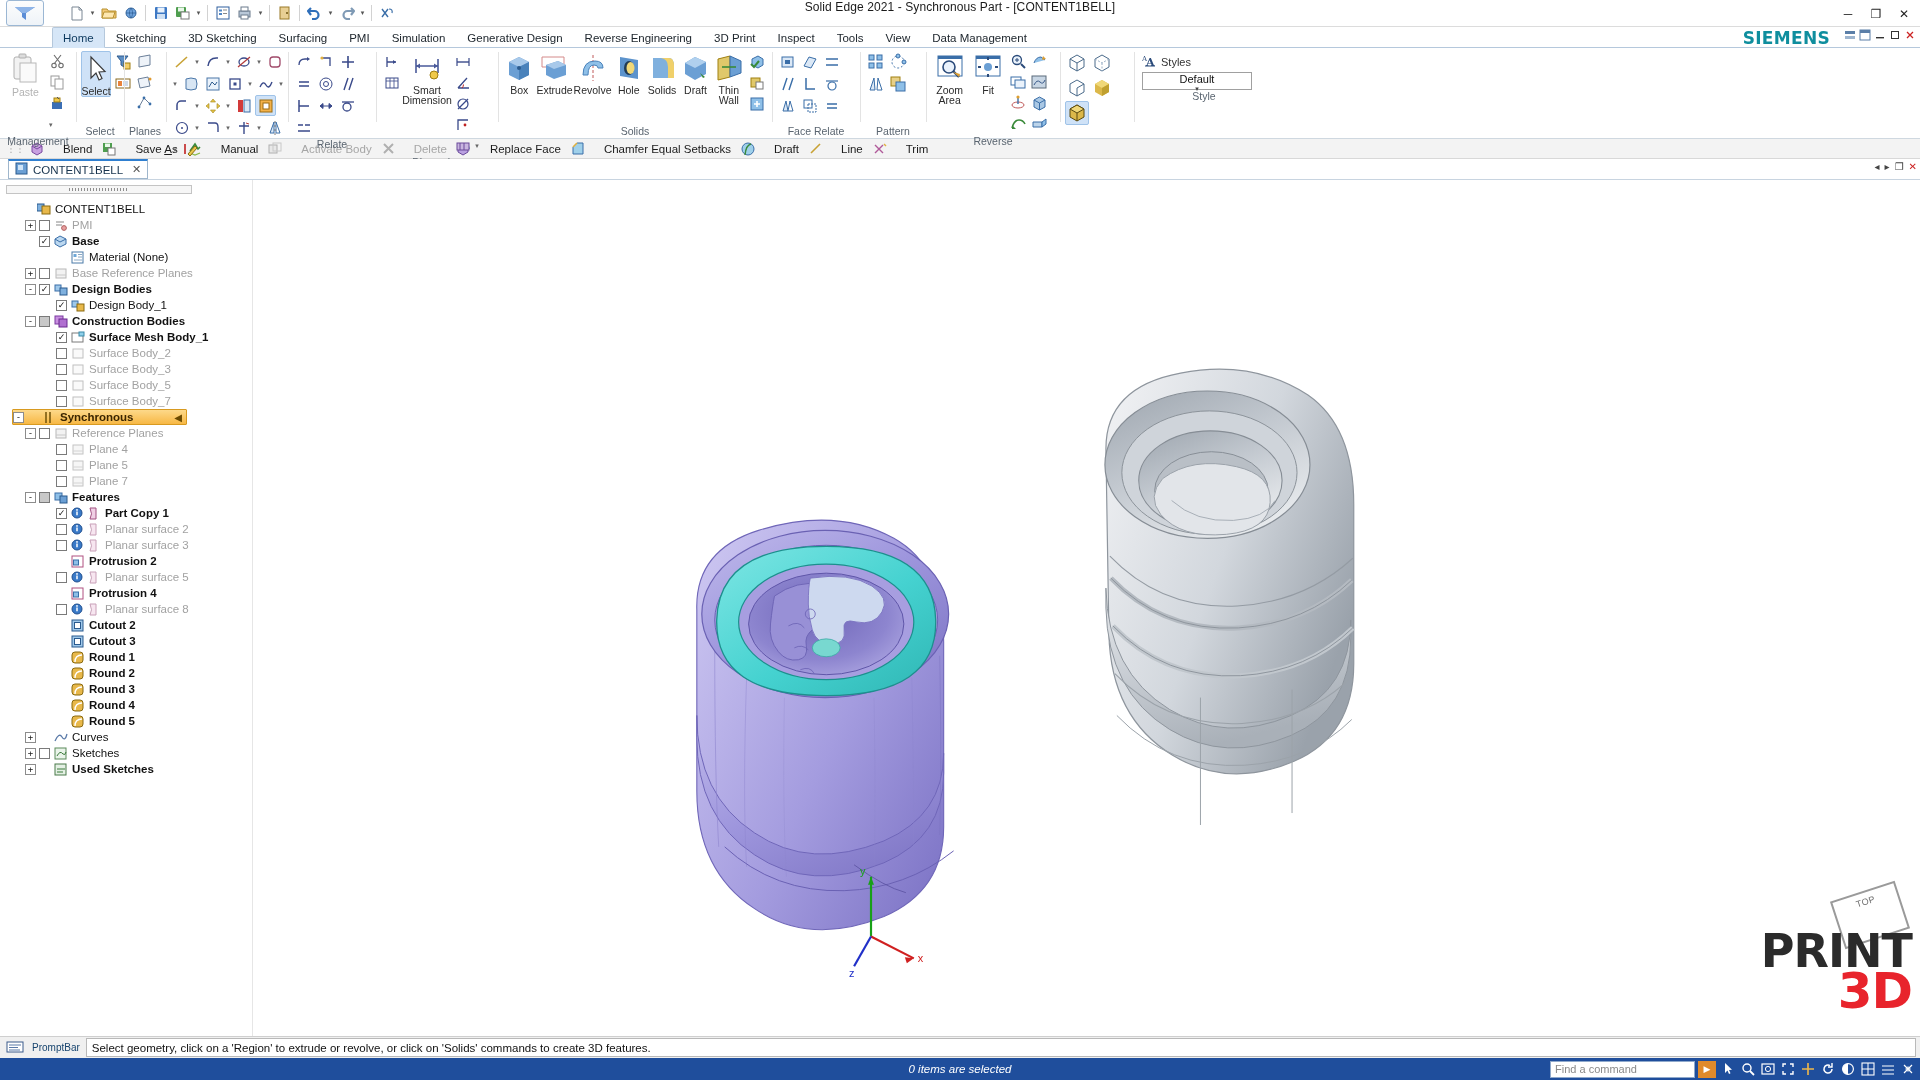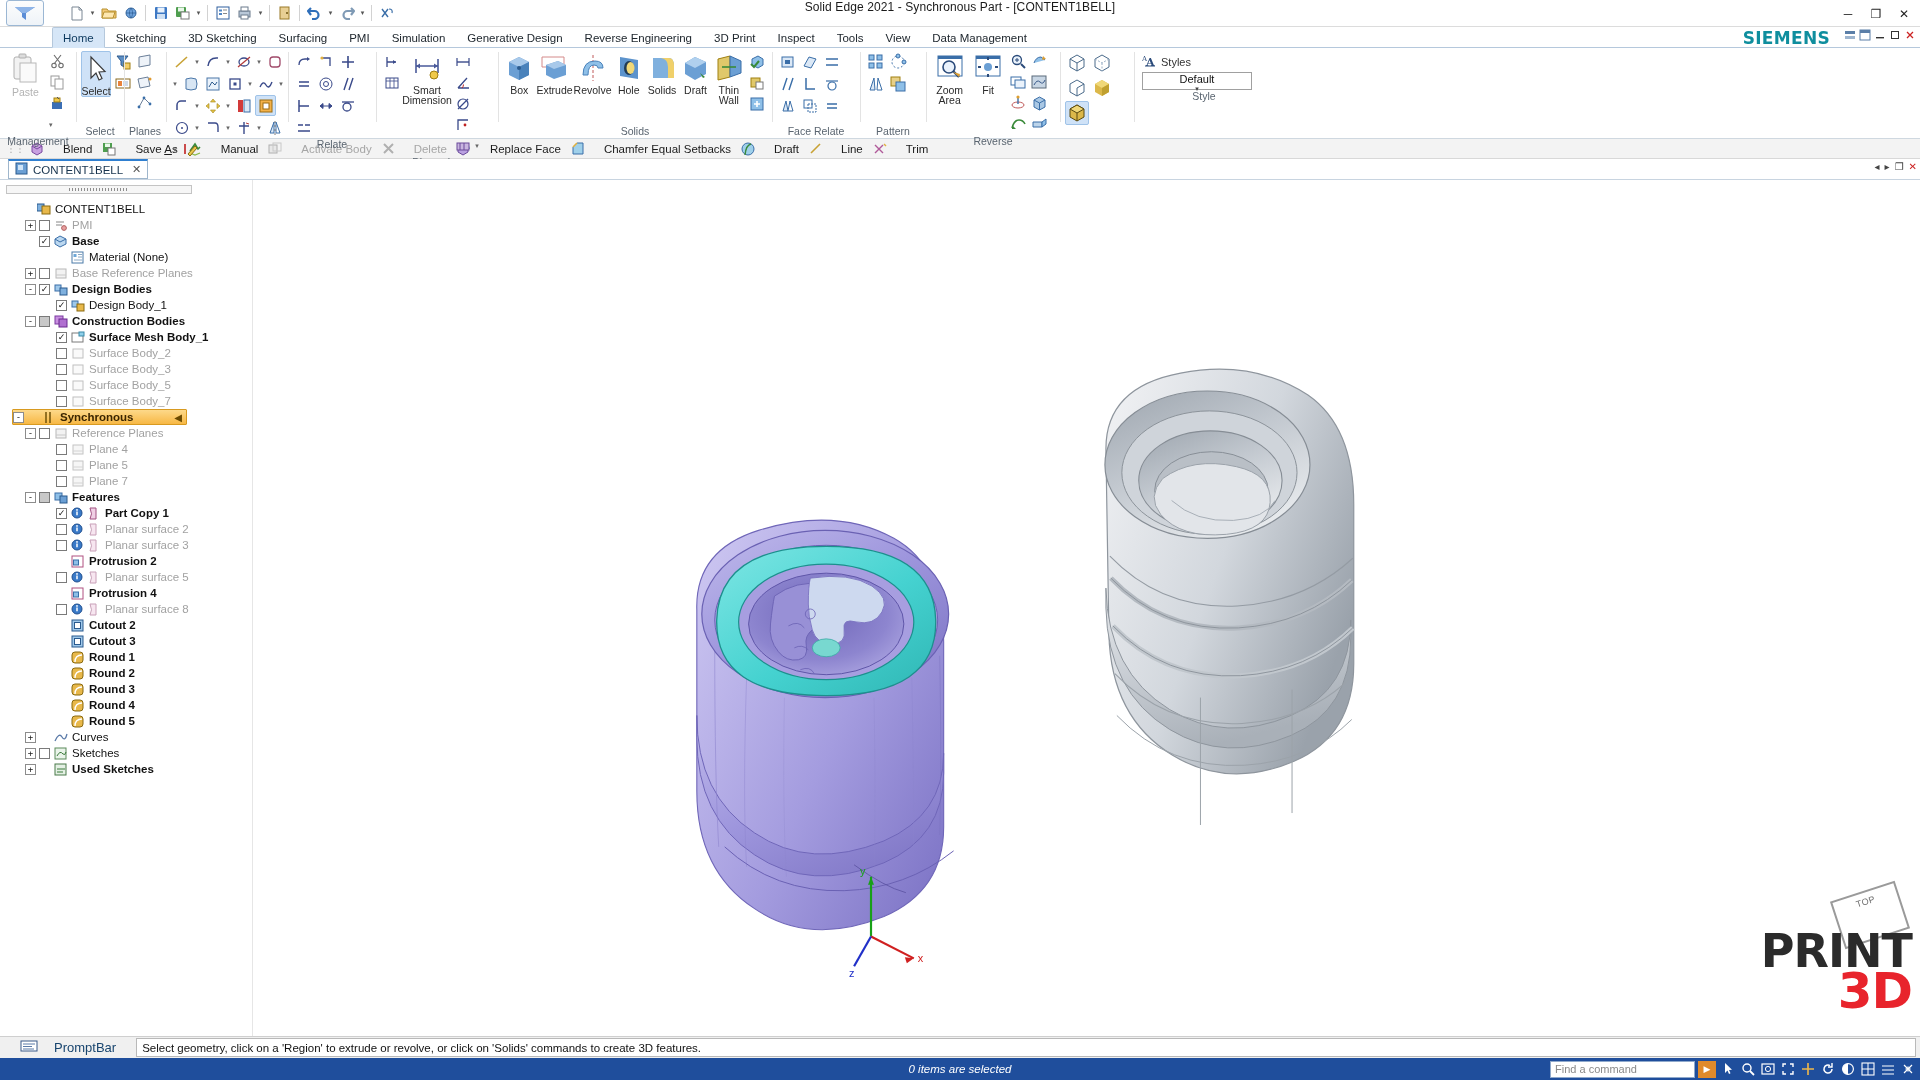--- a/index.html
+++ b/index.html
@@ -183,21 +183,21 @@
     border: 2px solid #9a9a9a; transform: rotate(-18deg); font-size: 9px;
     color:#6f6f6f; display:flex; align-items:flex-start; justify-content:center;
     padding-top:4px; letter-spacing:.5px;
   }
 
   
   .promptbar {
     height: 22px; background: #f0f0f0; border-top: 1px solid #cfcfcf;
     display: flex; align-items: center; flex: none;
   }
-  .pb-label { display:flex; align-items:center; gap:16px; padding: 0 20px; font-size: 13px; color: #17446e; }
+  .pb-label { display:flex; align-items:center; gap:8px; padding: 0 6px; font-size: 10px; color: #17446e; }
   .pb-input {
     flex: 1; height: 19px; background: #ffffff; border: 1px solid #b9b9b9;
     display: flex; align-items: center; padding: 0 5px; font-size: 11.5px; color: #111;
     margin-right: 4px;
   }
 
   
   .statusbar {
     height: 22px; background: #1f4e9c; display: flex; align-items: center;
     color: #ffffff; font-size: 11.5px; flex: none; position: relative;

